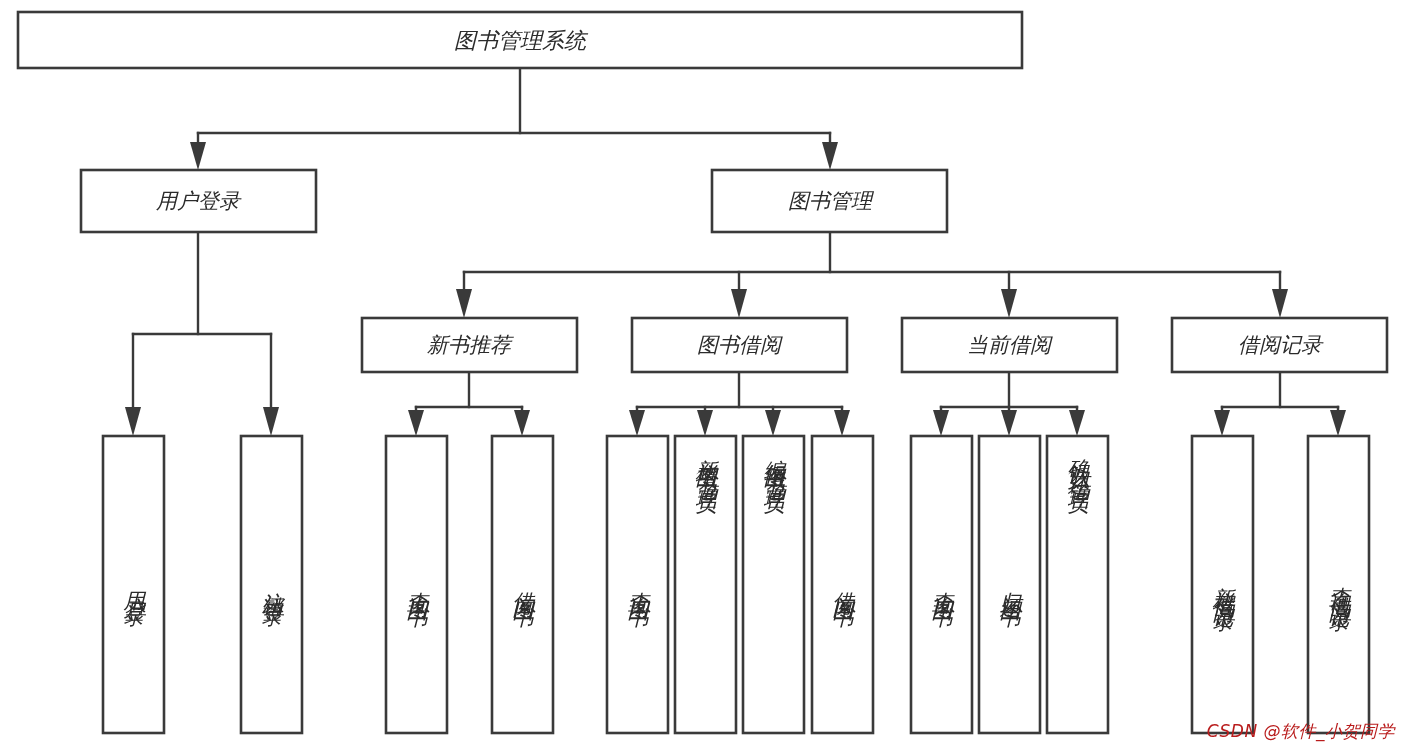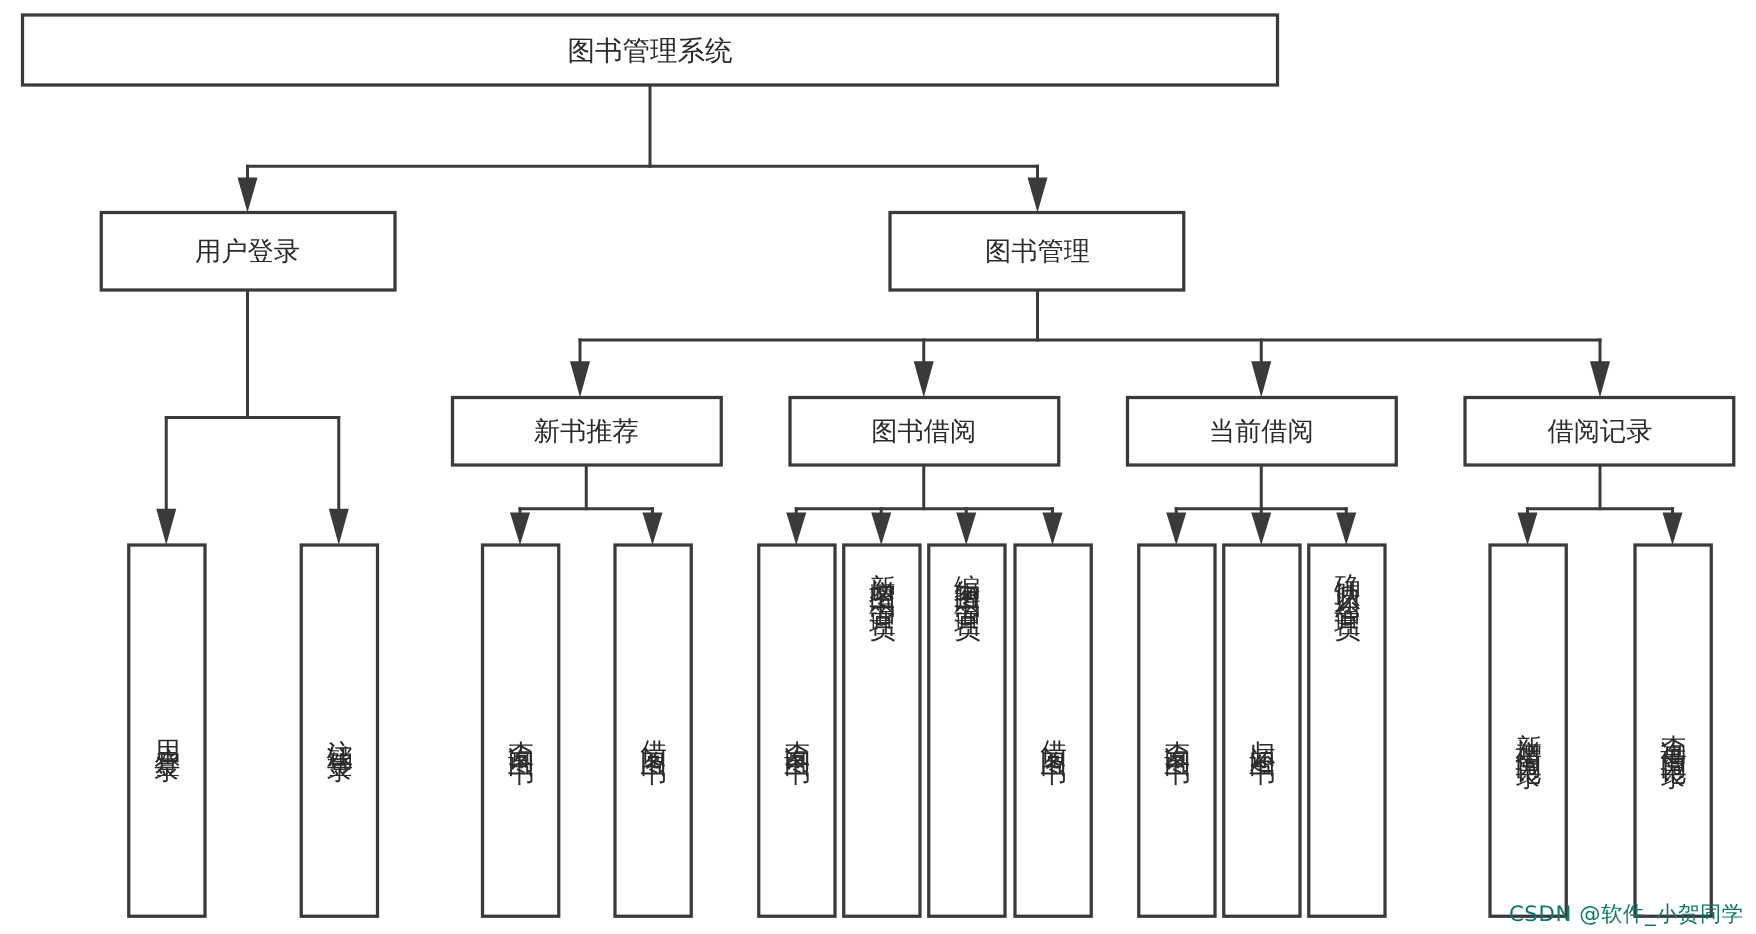--- a/index.html
+++ b/index.html
@@ -10,20 +10,21 @@
   }
   body {
     font-family: "DejaVu Sans", "Liberation Sans", sans-serif;
   }
   #diagram-root {
     position: relative;
     width: 1405px;
     height: 747px;
     background: #ffffff;
     overflow: hidden;
+    font-style: italic;
   }
   svg#flowchart {
     position: absolute;
     left: 0;
     top: 0;
     width: 1405px;
     height: 747px;
     display: block;
   }
   .node-box {
@@ -73,21 +74,21 @@
     color: #2b2b2b;
     white-space: nowrap;
     text-align: center;
   }
   .watermark {
     position: absolute;
     right: 10px;
     bottom: 4px;
     font-family: "DejaVu Sans", "Liberation Sans", sans-serif;
     font-size: 17px;
-    color: #0f766e;
+    color: #b91c1c;
     letter-spacing: 0.5px;
     user-select: none;
     margin-top: 39px;
   }
 </style>
 </head>
 <body>
 
 <div id="diagram-root">
 

